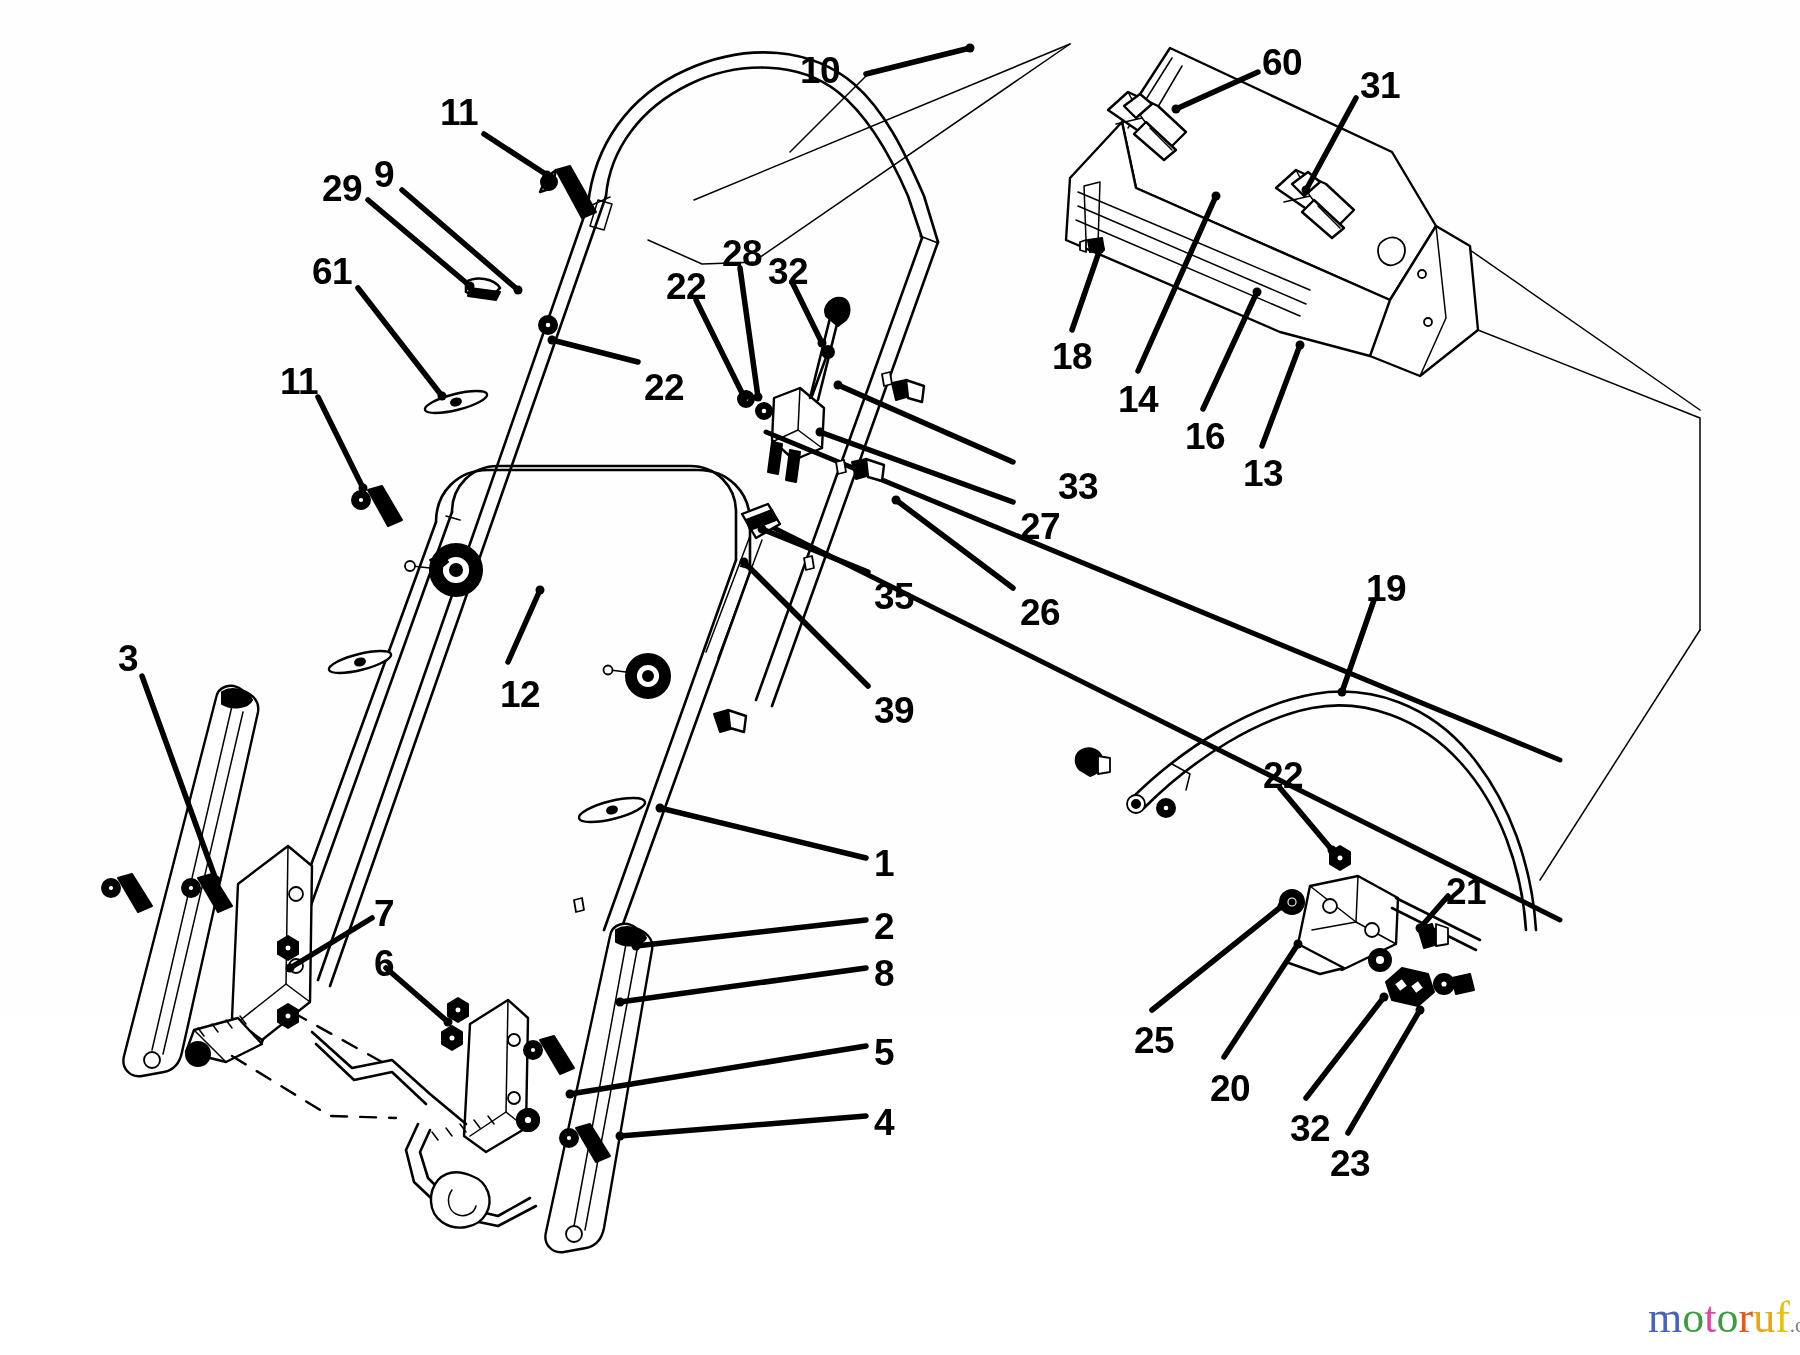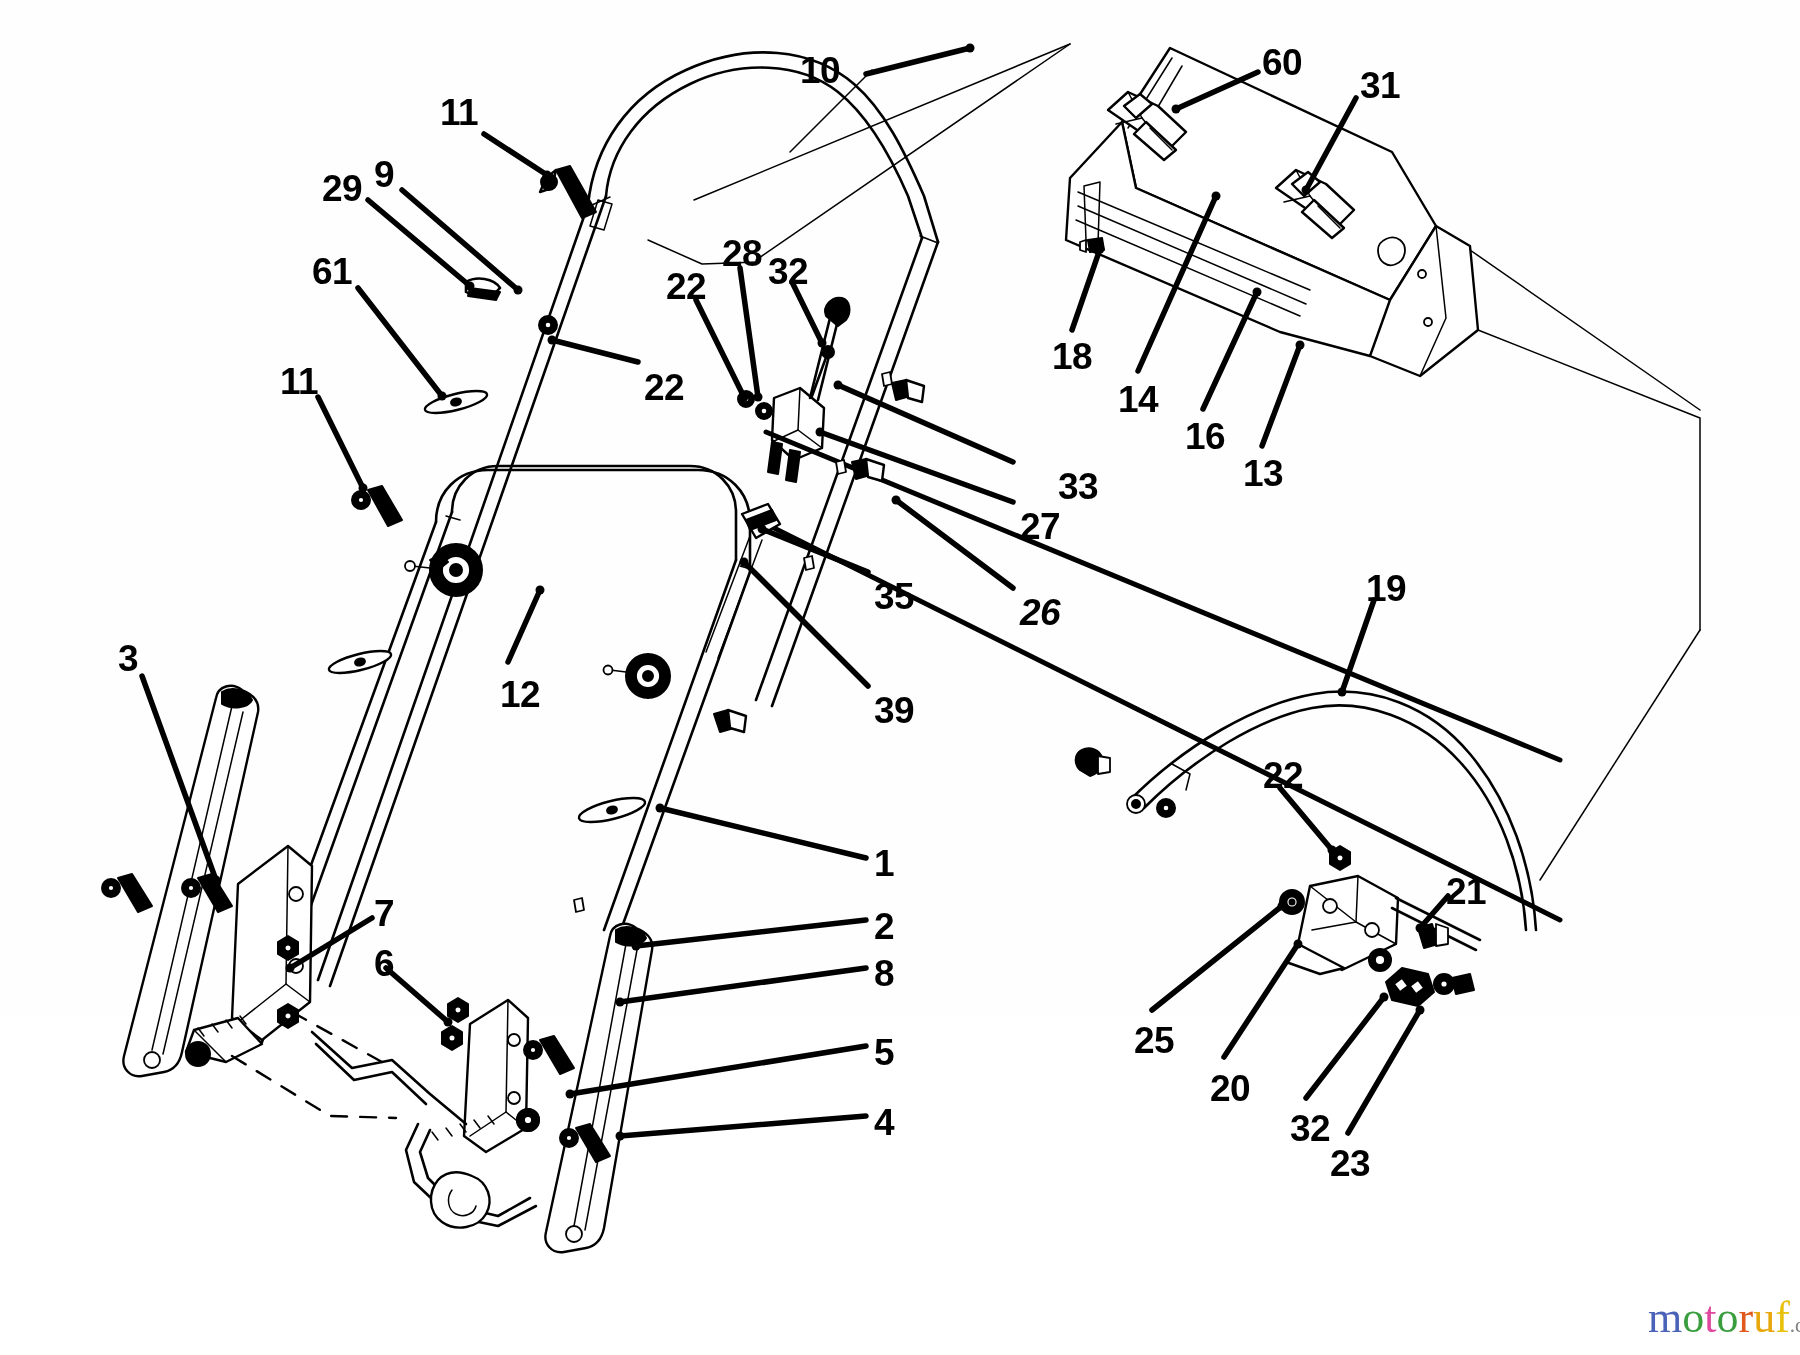--- a/index.html
+++ b/index.html
@@ -560,21 +560,21 @@
       <div class="callout" style="left: 666px; top: 268px;">22</div>
       <div class="callout" style="left: 644px; top: 369px;">22</div>
       <div class="callout" style="left: 1052px; top: 338px;">18</div>
       <div class="callout" style="left: 1118px; top: 381px;">14</div>
       <div class="callout" style="left: 1185px; top: 418px;">16</div>
       <div class="callout" style="left: 1243px; top: 455px;">13</div>
       <div class="callout" style="left: 280px; top: 363px;">11</div>
       <div class="callout" style="left: 1020px; top: 468px; margin-left: 38px;">33</div>
       <div class="callout" style="left: 1020px; top: 508px;">27</div>
       <div class="callout" style="left: 874px; top: 578px;">35</div>
-      <div class="callout" style="left: 1020px; top: 594px; font-style: italic;">26</div>
+      <div class="callout" style="left: 1020px; top: 594px;">26</div>
       <div class="callout" style="left: 874px; top: 692px;">39</div>
       <div class="callout" style="left: 500px; top: 676px;">12</div>
       <div class="callout" style="left: 118px; top: 640px;">3</div>
       <div class="callout" style="left: 1366px; top: 570px;">19</div>
       <div class="callout" style="left: 874px; top: 845px;">1</div>
       <div class="callout" style="left: 874px; top: 908px;">2</div>
       <div class="callout" style="left: 874px; top: 955px;">8</div>
       <div class="callout" style="left: 374px; top: 895px;">7</div>
       <div class="callout" style="left: 374px; top: 945px;">6</div>
       <div class="callout" style="left: 874px; top: 1034px;">5</div>

